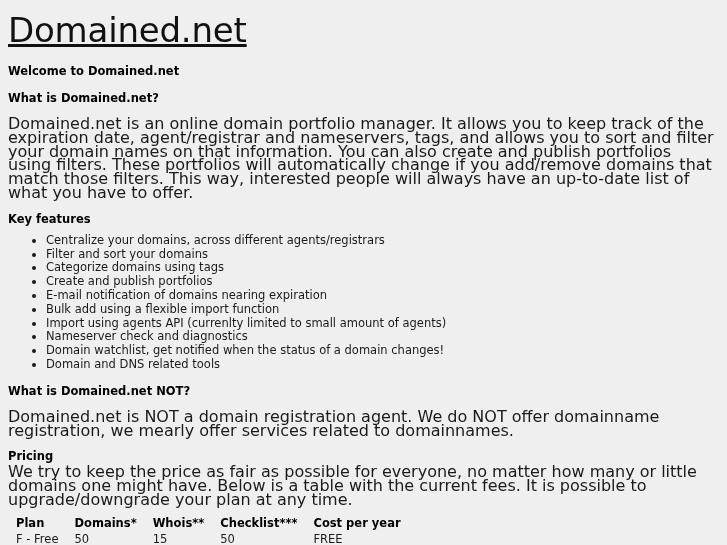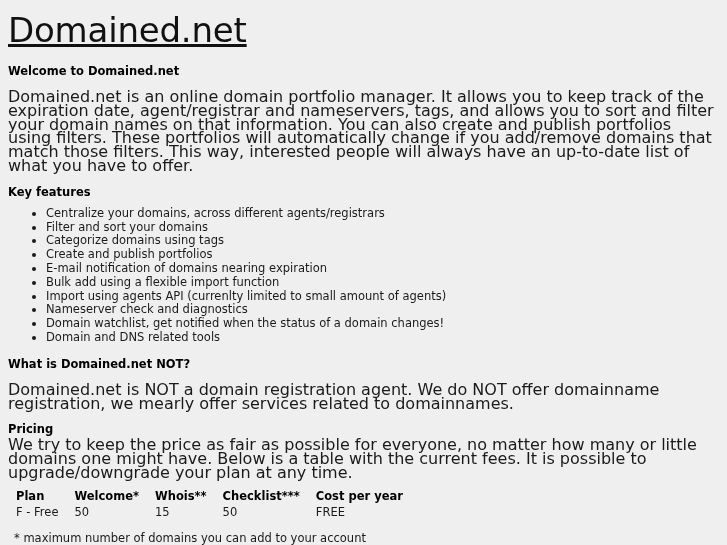--- a/index.html
+++ b/index.html
@@ -116,20 +116,21 @@
 
 <div class="page">
 
   <h1 class="site-title">Domained.net</h1>
 
 
   <div class="content">
 
     <h2 class="section">Welcome to Domained.net</h2>
 
+    <h2 class="section">What is Domained.net?</h2>
 
     <p class="body">Domained.net is an online domain portfolio manager. It allows you to keep track of the expiration date, agent/registrar and nameservers, tags, and allows you to sort and filter your domain names on that information. You can also create and publish portfolios using filters. These portfolios will automatically change if you add/remove domains that match those filters. This way, interested people will always have an up-to-date list of what you have to offer.</p>
 
     <h2 class="section">Key features</h2>
 
     <ul class="features">
       <li>Centralize your domains, across different agents/registrars</li>
       <li>Filter and sort your domains</li>
       <li>Categorize domains using tags</li>
       <li>Create and publish portfolios</li>
@@ -146,21 +147,21 @@
     <p class="body">Domained.net is NOT a domain registration agent. We do NOT offer domainname registration, we mearly offer services related to domainnames.</p>
 
     <h2 class="section tight">Pricing</h2>
 
     <p class="body tight">We try to keep the price as fair as possible for everyone, no matter how many or little domains one might have. Below is a table with the current fees. It is possible to upgrade/downgrade your plan at any time.</p>
 
     <table class="pricing">
       <thead>
         <tr>
           <th>Plan</th>
-          <th>Welcome*</th>
+          <th>Domains*</th>
           <th>Whois**</th>
           <th>Checklist***</th>
           <th>Cost per year</th>
         </tr>
       </thead>
       <tbody>
         <tr>
           <td>F - Free</td>
           <td>50</td>
           <td>15</td>

